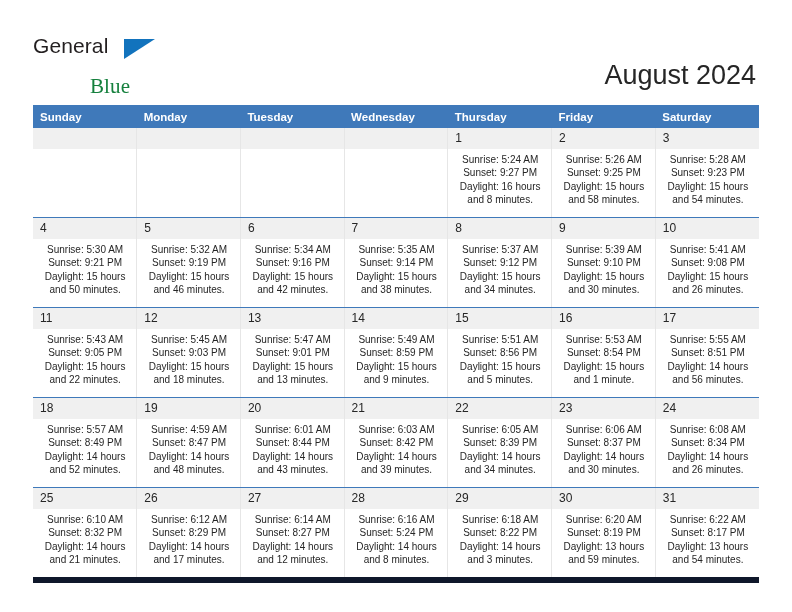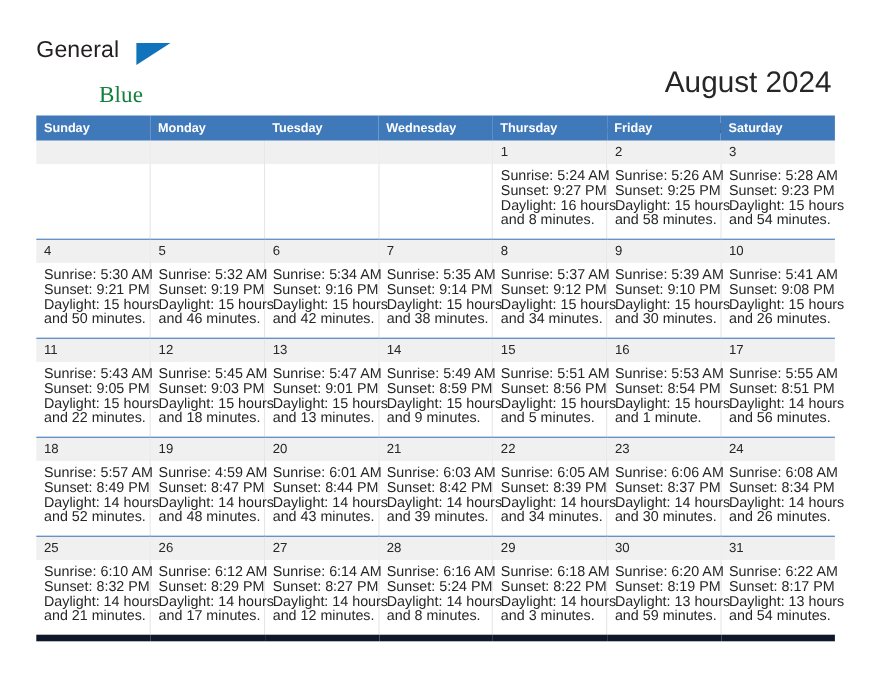--- a/index.html
+++ b/index.html
@@ -123,23 +123,24 @@
     background: #f0f0f0;
     font-size: 12px;
     color: #262626;
     padding: 3px 0 4px 7px;
     height: 14px;
     line-height: 14px;
   }
   .daynum.empty { color: transparent; }
   .lines {
     padding: 4px 6px 0 7px;
-    font-size: 13px;
+    font-size: 10px;
     line-height: 13.4px;
     color: #262626;
+    text-align: center;
   }
   .lines div { white-space: nowrap; }
 </style>
 </head>
 <body>
 
 <div class="page">
 
   <div class="topbar">
 

